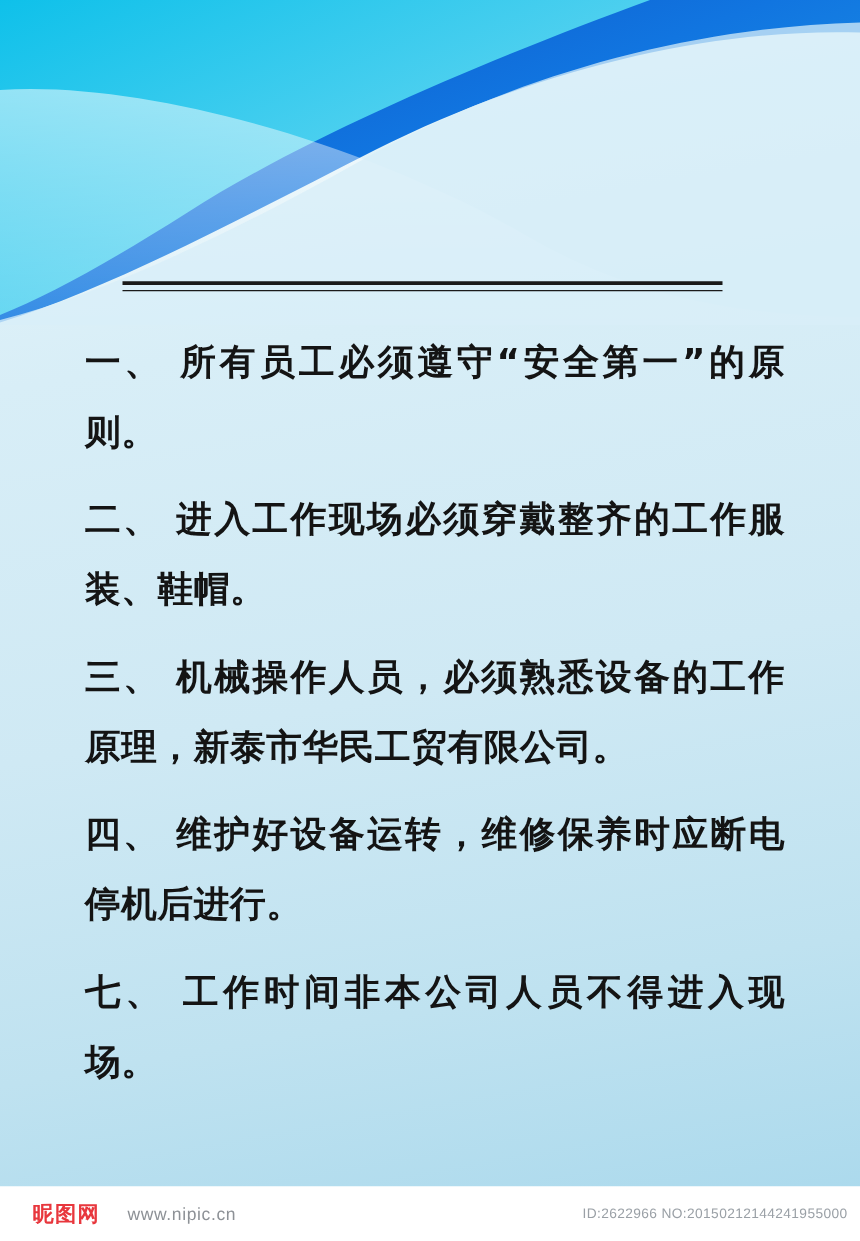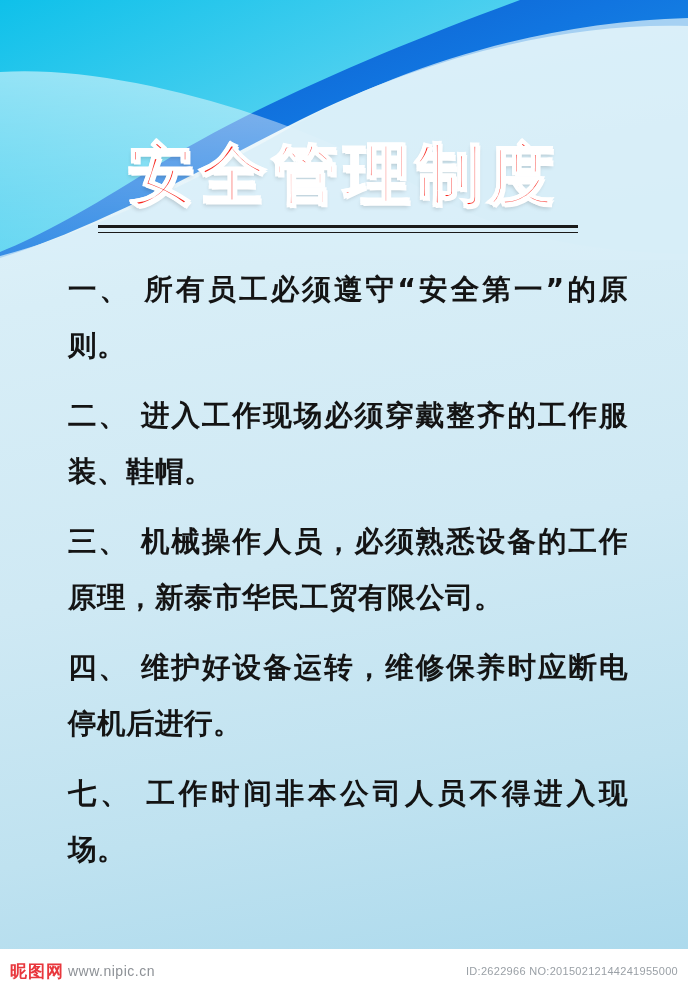--- a/index.html
+++ b/index.html
@@ -38,21 +38,22 @@
     background: #ffffff;
     display: flex;
     align-items: center;
     justify-content: space-between;
     padding: 0 10px;
   }
 
   .wm-left {
     display: flex;
     align-items: center;
-    gap: 4px;
+    gap: 22px;
+    margin-left: 16px;
   }
 
   .wm-logo {
     font-size: 17px;
     font-weight: bold;
     color: #e8373d;
     letter-spacing: 1px;
   }
 
   .wm-url {
@@ -168,21 +169,20 @@
       </defs>
       <path d="M0,0 L688,0 L688,26 C560,22 420,60 300,120 C190,176 90,230 0,258 Z" fill="url(#gBlue)"></path>
       <path d="M0,0 L520,0 C400,44 250,106 150,170 C90,208 40,236 0,252 Z" fill="url(#gCyan)" opacity="0.88"></path>
       <path d="M0,72 C120,64 300,118 420,188 C500,234 580,252 688,254 L688,260 L0,260 Z" fill="url(#gWhite)" opacity="0.55"></path>
       <path d="M688,18 C540,22 400,66 286,130 C186,186 86,234 0,256 L0,260 L688,260 Z" fill="#d7eef8" opacity="0.75"></path>
     </svg>
   </div>
 
   <div class="content">
 
-    <div class="title">安全管理制度</div>
 
     <div class="rule-wrap">
       <div class="rule-thick"></div>
       <div class="rule-thin"></div>
     </div>
 
     <div class="body-list">
       <div class="item">一、 所有员工必须遵守“安全第一”的原则。</div>
       <div class="item">二、 进入工作现场必须穿戴整齐的工作服装、鞋帽。</div>
       <div class="item">三、 机械操作人员，必须熟悉设备的工作原理，新泰市华民工贸有限公司。</div>

